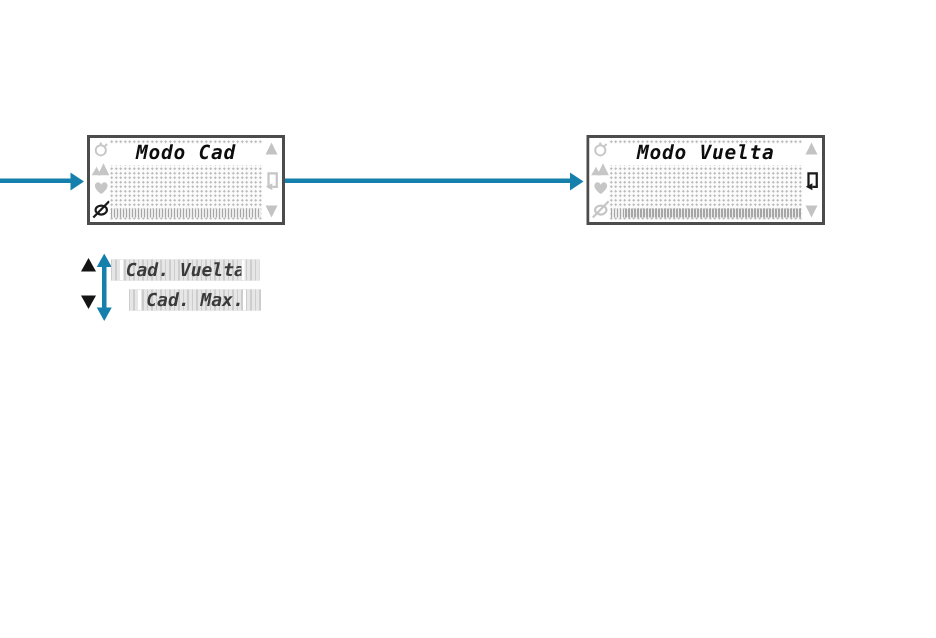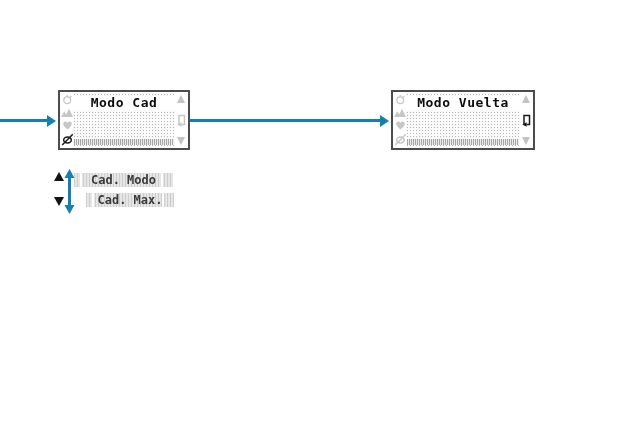--- a/index.html
+++ b/index.html
@@ -1,19 +1,20 @@
 <!DOCTYPE html>
 <html><head>
 <meta charset="utf-8">
 <style>
   html,body { margin:0; padding:0; background:#ffffff; }
   .canvas {
     position:relative; width:624px; height:425px; background:#ffffff;
     font-family:"DejaVu Sans Mono","Liberation Mono",monospace;
     overflow:hidden;
+    font-style:italic;
   }
   
   .harrow { position:absolute; height:3px; background:#1580ac; }
   .harrow-head {
     position:absolute; width:0; height:0;
     border-top:6px solid transparent; border-bottom:6px solid transparent;
     border-left:9px solid #1580ac;
   }
   
   .screen {
@@ -111,21 +112,21 @@
       <span>
         <svg width="11" height="14" viewBox="0 0 11 14">
           <path d="M3 11 V2.5 H8.5 V11.5 H5.5" fill="none" stroke="#c6c6c6" stroke-width="1.5"></path>
           <polygon points="1.2,11.5 5.6,9.2 5.6,13.8" fill="#c6c6c6"></polygon>
         </svg>
       </span>
       <span class="tri-down-sm"></span>
     </div>
   </div>
 
-  <div class="screen" style="left:391px; top:90px; width:144px; height:60px;">
+  <div class="screen" style="left:391px; top:90px; width:159px; height:60px;">
     <div class="icon-col">
       <span>
         <svg width="11" height="11" viewBox="0 0 11 11">
           <circle cx="5.2" cy="6.2" r="3.4" fill="none" stroke="#c6c6c6" stroke-width="1.3"></circle>
           <line x1="5.2" y1="2.8" x2="5.2" y2="1" stroke="#c6c6c6" stroke-width="1.4"></line>
           <line x1="7.8" y1="3.6" x2="9.4" y2="2" stroke="#c6c6c6" stroke-width="1.2"></line>
         </svg>
       </span>
       <span>
         <svg width="12" height="9" viewBox="0 0 12 9">
@@ -166,21 +167,21 @@
   <span class="updown-svg" style="left:64px; top:169px;">
     <svg width="11" height="45" viewBox="0 0 11 45">
       <line x1="5.5" y1="7" x2="5.5" y2="38" stroke="#1580ac" stroke-width="3"></line>
       <polygon points="5.5,0 0.5,9 10.5,9" fill="#1580ac"></polygon>
       <polygon points="5.5,45 0.5,36 10.5,36" fill="#1580ac"></polygon>
     </svg>
   </span>
 
   <div class="label-bar" style="left:74px; top:173px; width:99px;">
     <span class="slit l"></span>
-    <span>Cad. Modo</span>
+    <span>Cad. Vuelta</span>
     <span class="slit r"></span>
   </div>
   <div class="label-bar" style="left:86px; top:193px; width:88px;">
     <span class="slit l"></span>
     <span>Cad. Max.</span>
     <span class="slit r"></span>
   </div>
 
 </div>
 

